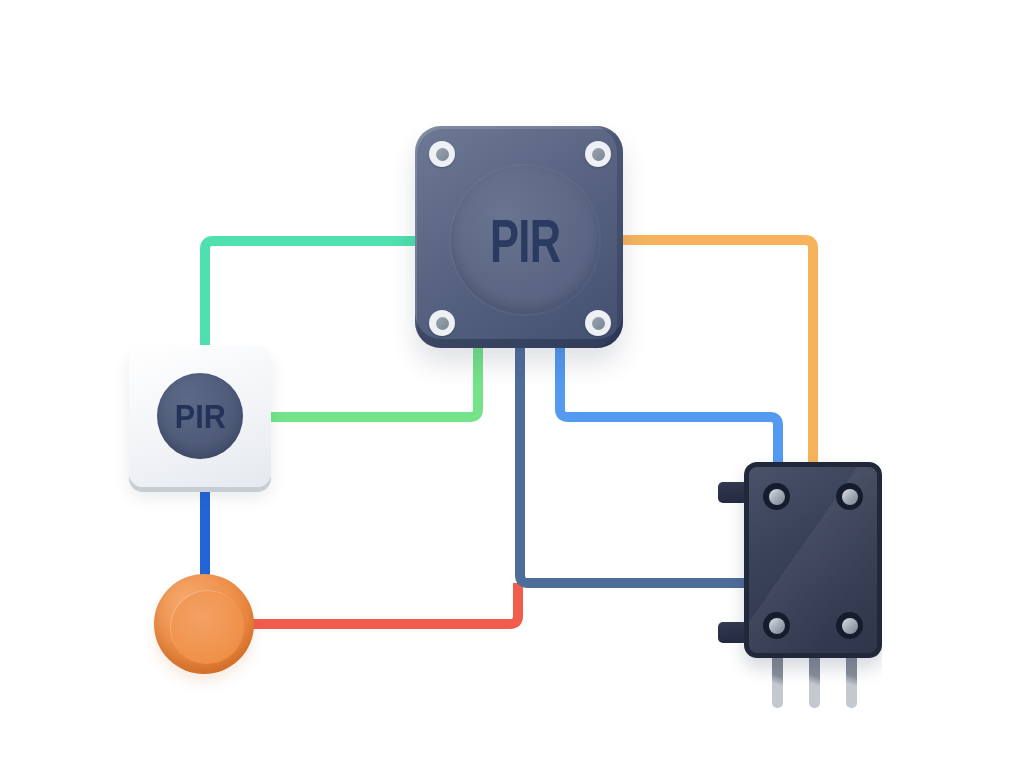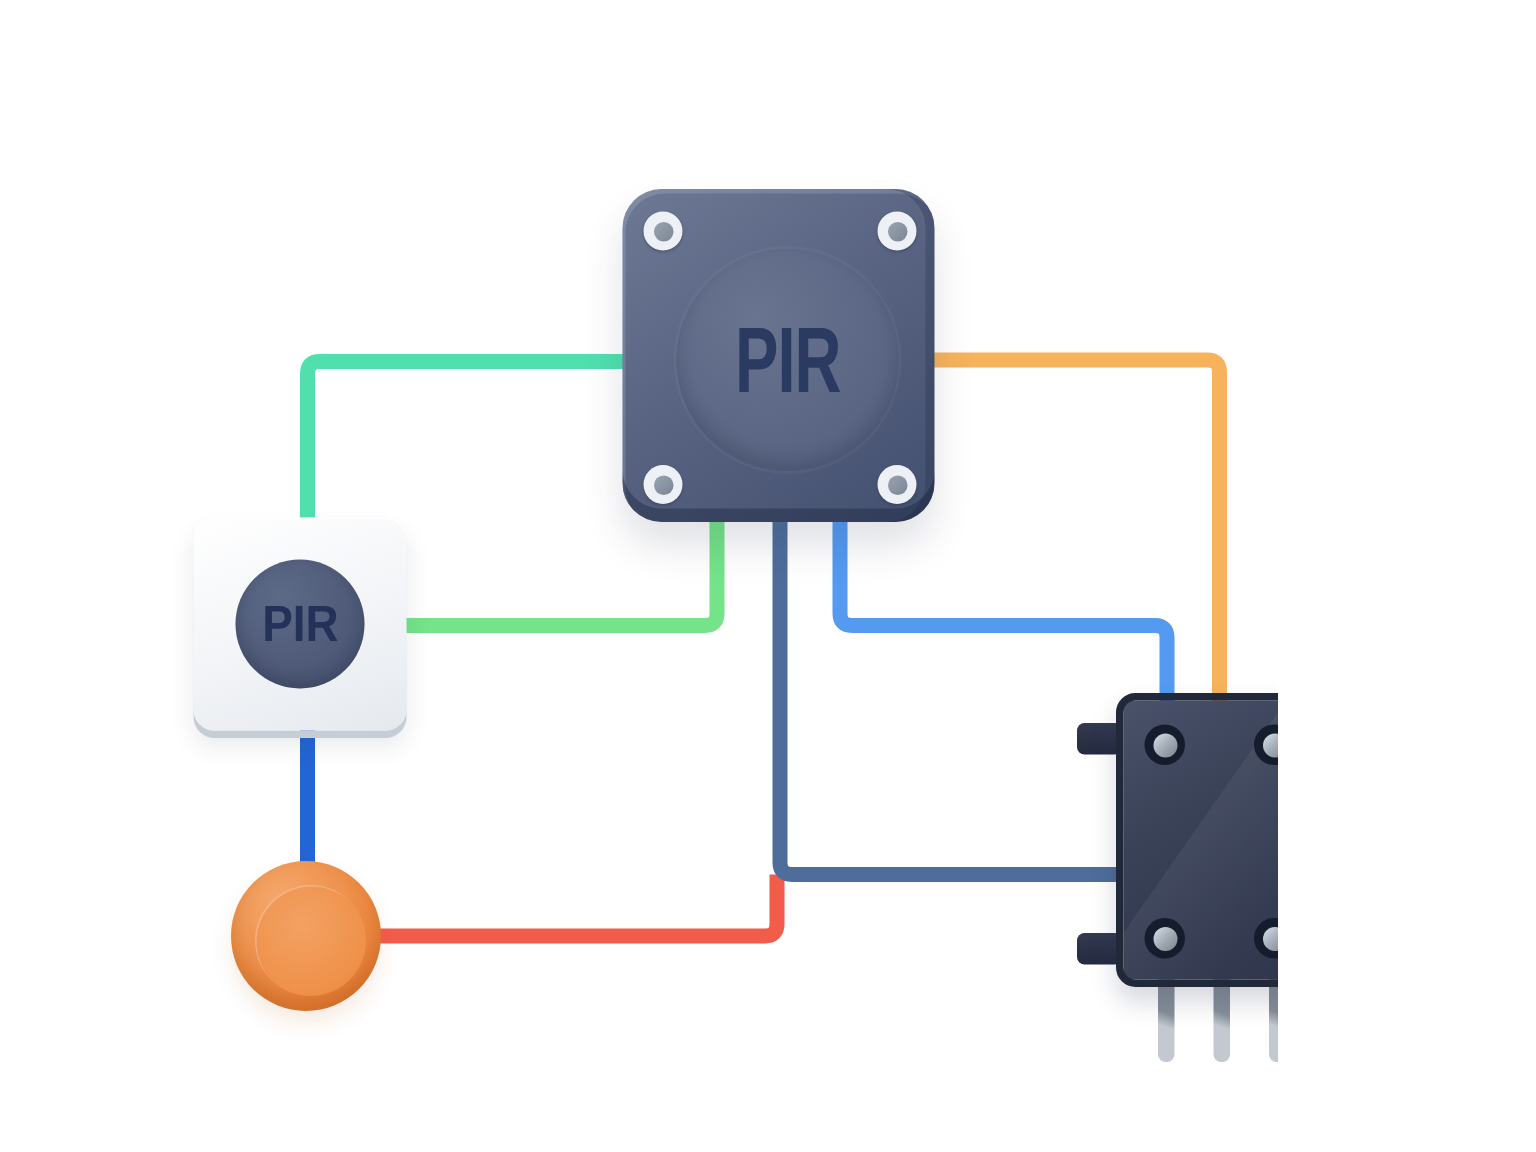--- a/index.html
+++ b/index.html
@@ -2,20 +2,21 @@
 <html><head>
 <meta charset="utf-8">
 <style>
   html,body{margin:0;padding:0;background:#ffffff;}
   #canvas{
     position:relative;
     width:852px;height:768px;
     background:#ffffff;
     overflow:hidden;
     font-family:"Liberation Sans", sans-serif;
+    padding-left:30px;
   }
   #wire-layer{position:absolute;left:0;top:0;z-index:1;}
   .component{position:absolute;z-index:2;}
 
   
   .main-pir{
     left:415px;top:126px;width:208px;height:222px;
     border-radius:26px;
     background:linear-gradient(145deg,#6d7994 0%,#586482 45%,#434f6e 100%);
     box-shadow:

